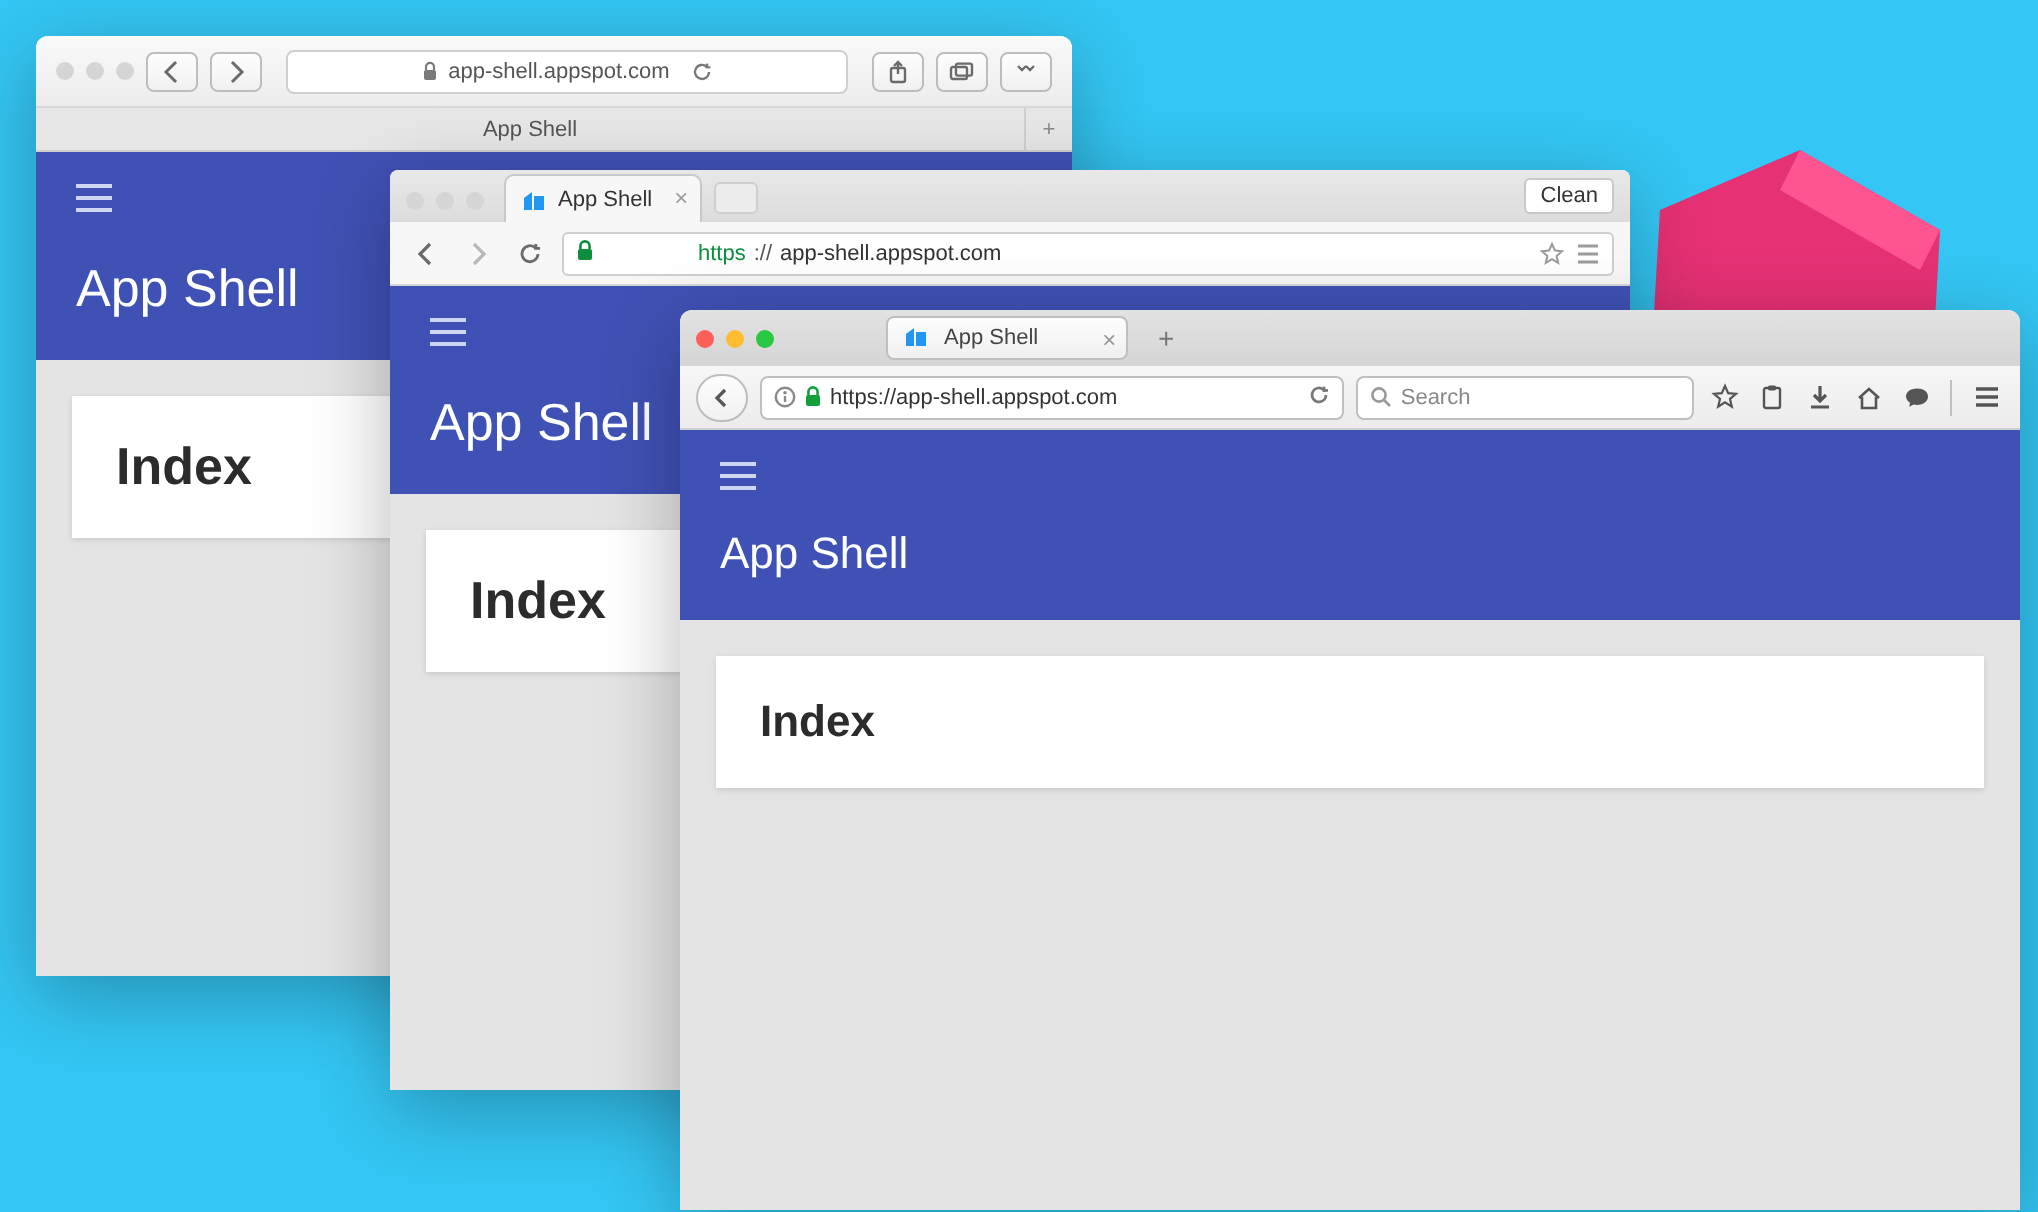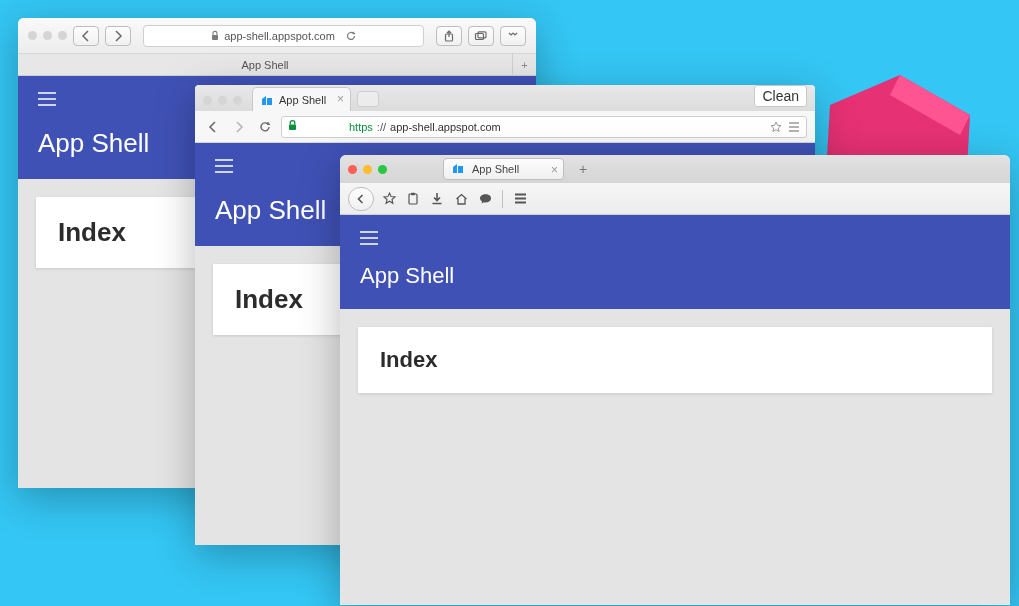--- a/index.html
+++ b/index.html
@@ -119,21 +119,21 @@
   }
   .w2 .chrometab .favicon svg{ display:block;}
   .w2 .newtab-bg {
     width:22px; height:16px; background:#ececec;
     border-radius:3px; margin-left:6px; margin-bottom:4px;
     border:1px solid #cfcfcf;
   }
   .w2 .tabbar .spacer{flex:1;}
   .w2 .clean {
     background:#fff; border:1px solid #c8c8c8; border-radius:3px;
-    font-size:14px; padding:2px 7px; color:#333; margin-bottom:4px;
+    font-size:11px; padding:2px 7px; color:#333; margin-bottom:4px;
   }
   .w2 .toolbar {
     height:32px; background:#f7f7f7; border-bottom:1px solid #d6d6d6;
     display:flex; align-items:center; gap:6px; padding:0 8px;
   }
   .w2 .omnibox {
     flex:1; height:22px; border:1px solid #cfcfcf; border-radius:3px;
     background:#fff; display:flex; align-items:center; padding:0 6px;
     font-size:11px; color:#333; gap:4px;
   }
@@ -360,20 +360,45 @@
     </div>
     <div class="plus-tab">+</div>
   </div>
 
   <div class="toolbar">
     <span class="pill" style="width:24px;height:24px;border-radius:12px;">
       <svg width="10" height="10" viewBox="0 0 10 10">
           <path d="M6.5 1 L2.5 5 L6.5 9" fill="none" stroke="#555" stroke-width="1.6"></path>
         </svg>
     </span>
+    <div class="urlbox">
+      <svg width="11" height="11" viewBox="0 0 11 11">
+          <circle cx="5.5" cy="5.5" r="4.6" fill="none" stroke="#888" stroke-width="1.2"></circle>
+          <circle cx="5.5" cy="3.4" r="0.9" fill="#888"></circle>
+          <rect x="4.9" y="5" width="1.2" height="3" fill="#888"></rect>
+        </svg>
+      <svg width="9" height="11" viewBox="0 0 9 11">
+          <rect x="1" y="4.5" width="7" height="5.5" rx="1" fill="#12a03b"></rect>
+          <path d="M2.2 4.5 V3 a2.3 2.3 0 0 1 4.6 0 V4.5" fill="none" stroke="#12a03b" stroke-width="1.3"></path>
+        </svg>
+      <span>https://app-shell.appspot.com</span>
+      <span class="reload">
+        <svg width="11" height="11" viewBox="0 0 11 11">
+            <path d="M9 5.5 A3.5 3.5 0 1 1 8 3" fill="none" stroke="#777" stroke-width="1.3"></path>
+            <path d="M8.1 1.3 L8 3.3 L10 3.2" fill="none" stroke="#777" stroke-width="1.3"></path>
+          </svg>
+      </span>
+    </div>
+    <div class="searchbox">
+      <svg width="11" height="11" viewBox="0 0 11 11">
+          <circle cx="4.5" cy="4.5" r="3.3" fill="none" stroke="#999" stroke-width="1.3"></circle>
+          <path d="M7 7 L10 10" stroke="#999" stroke-width="1.3"></path>
+        </svg>
+      <span>Search</span>
+    </div>
 
     <span class="tbicon">
       <svg width="13" height="13" viewBox="0 0 13 13">
           <path d="M6.5 1 L8.1 4.6 L12 4.9 L9 7.5 L9.9 11.3 L6.5 9.2 L3.1 11.3 L4 7.5 L1 4.9 L4.9 4.6 Z" fill="none" stroke="#555" stroke-width="1.1"></path>
         </svg>
     </span>
     <span class="tbicon">
       <svg width="12" height="13" viewBox="0 0 12 13">
           <rect x="2" y="2" width="8" height="10" rx="1" fill="none" stroke="#555" stroke-width="1.2"></rect>
           <rect x="4" y="0.8" width="4" height="2.4" rx="0.8" fill="#555"></rect>

